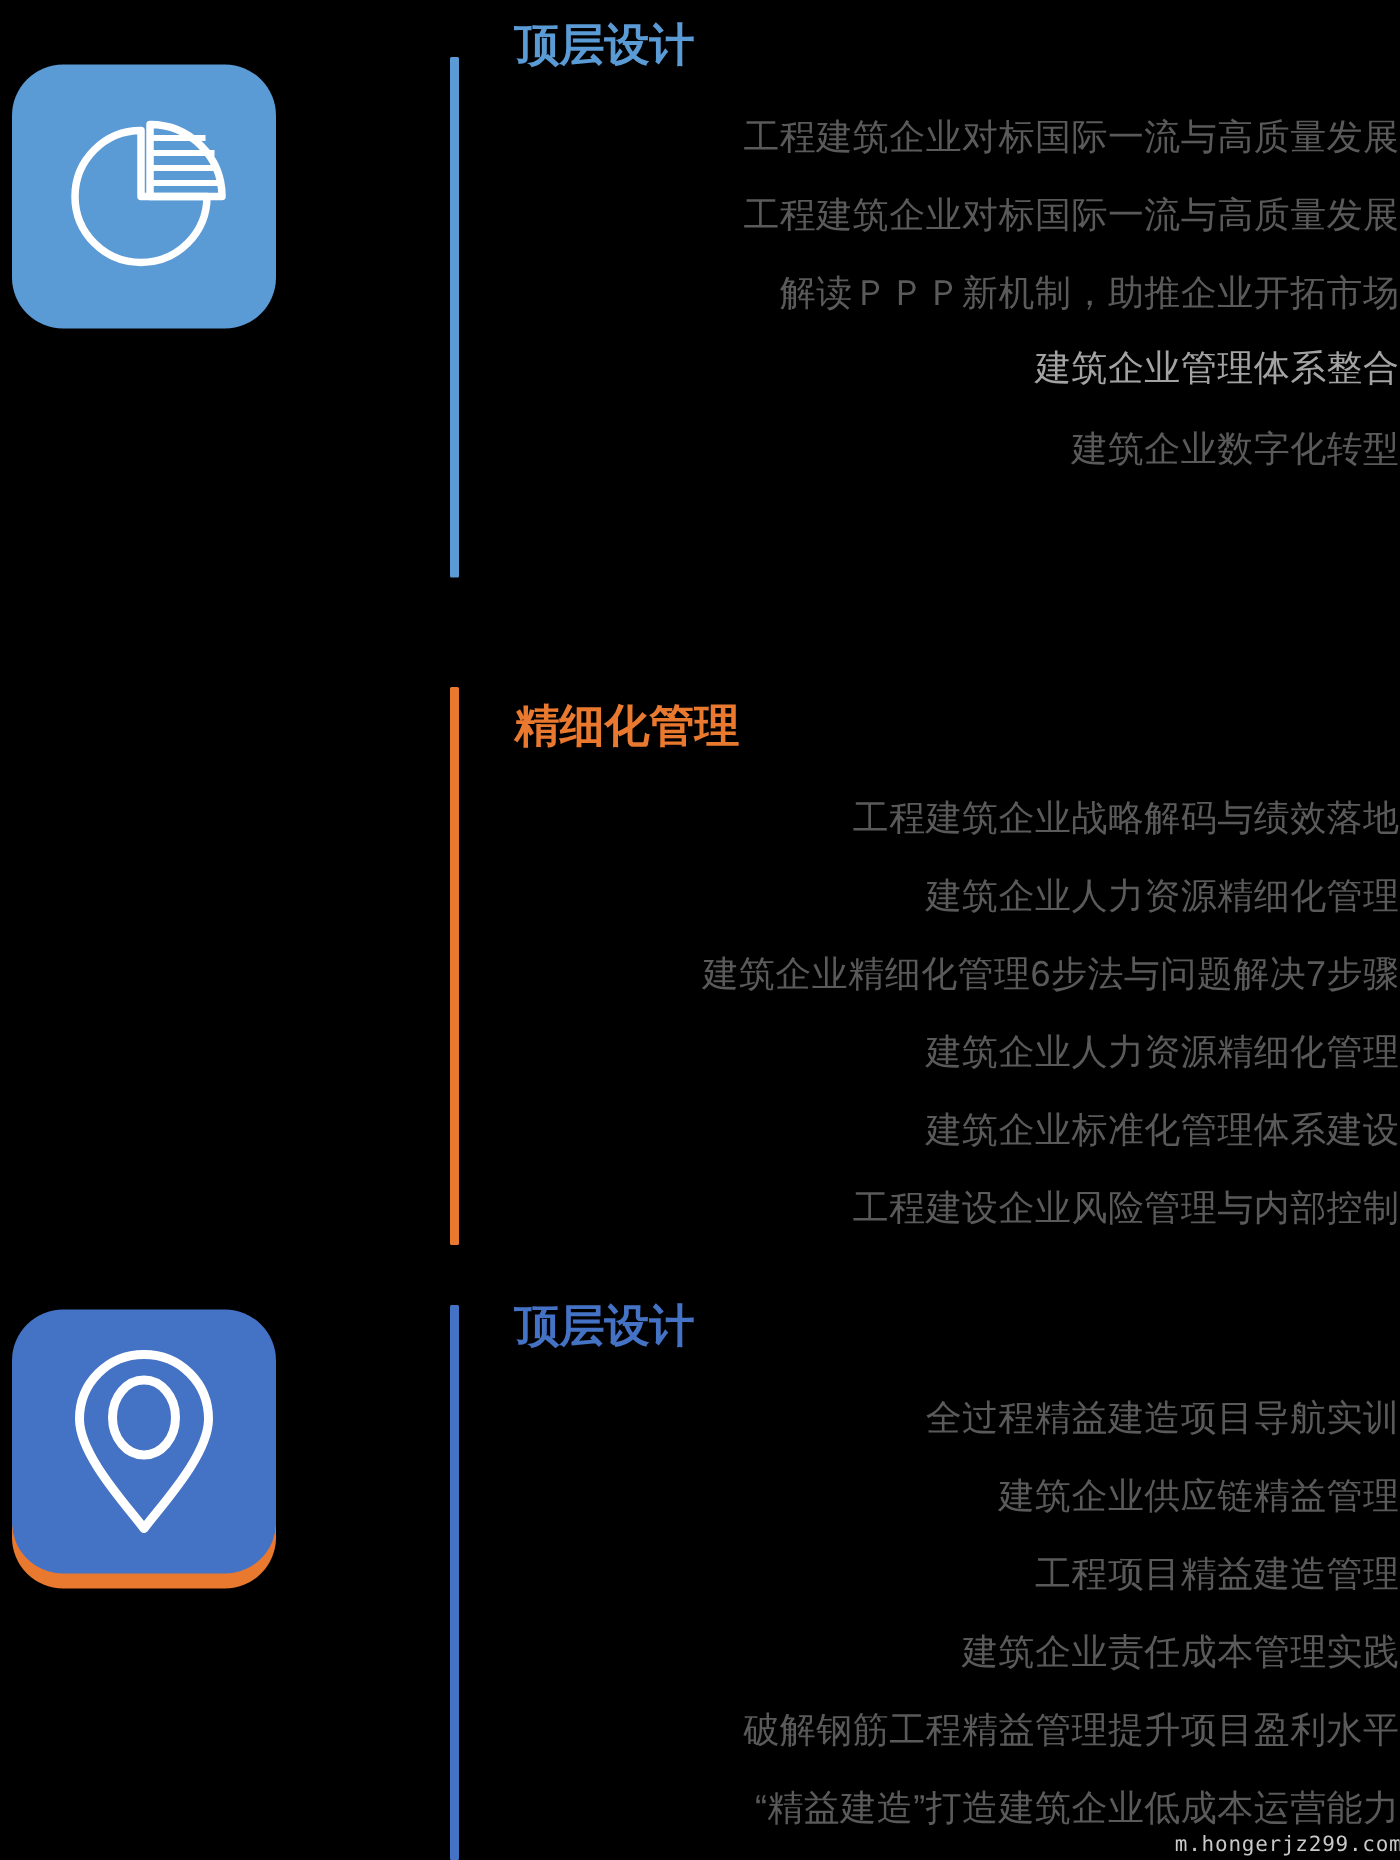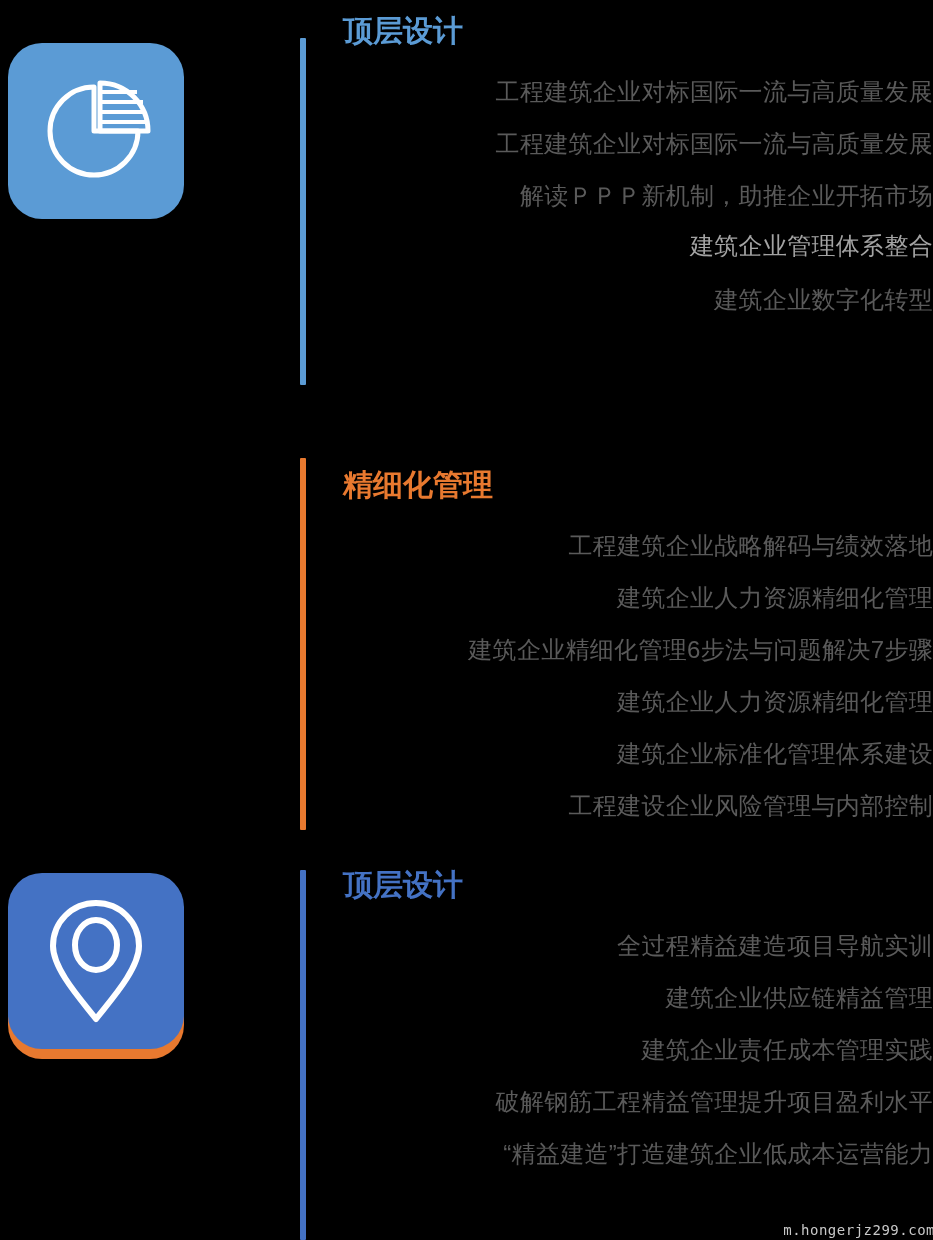--- a/index.html
+++ b/index.html
@@ -201,20 +201,21 @@
       </span>
     </div>
 
     <div class="accent-rule" style="background: rgb(68, 114, 196);"></div>
 
     <div class="text-col">
       <h2 class="section-title" style="color: rgb(68, 114, 196);">顶层设计</h2>
       <ul class="item-list">
         <li class="item" style="color: rgb(90, 90, 90);">全过程精益建造项目导航实训</li>
         <li class="item" style="color: rgb(90, 90, 90);">建筑企业供应链精益管理</li>
+        <li class="item" style="color: rgb(90, 90, 90);">工程项目精益建造管理</li>
         <li class="item" style="color: rgb(90, 90, 90);">建筑企业责任成本管理实践</li>
         <li class="item" style="color: rgb(90, 90, 90);">破解钢筋工程精益管理提升项目盈利水平</li>
         <li class="item" style="color: rgb(90, 90, 90);">“精益建造”打造建筑企业低成本运营能力</li>
       </ul>
     </div>
   </div>
 
   <div class="watermark">m.hongerjz299.com</div>
 
 </div>

